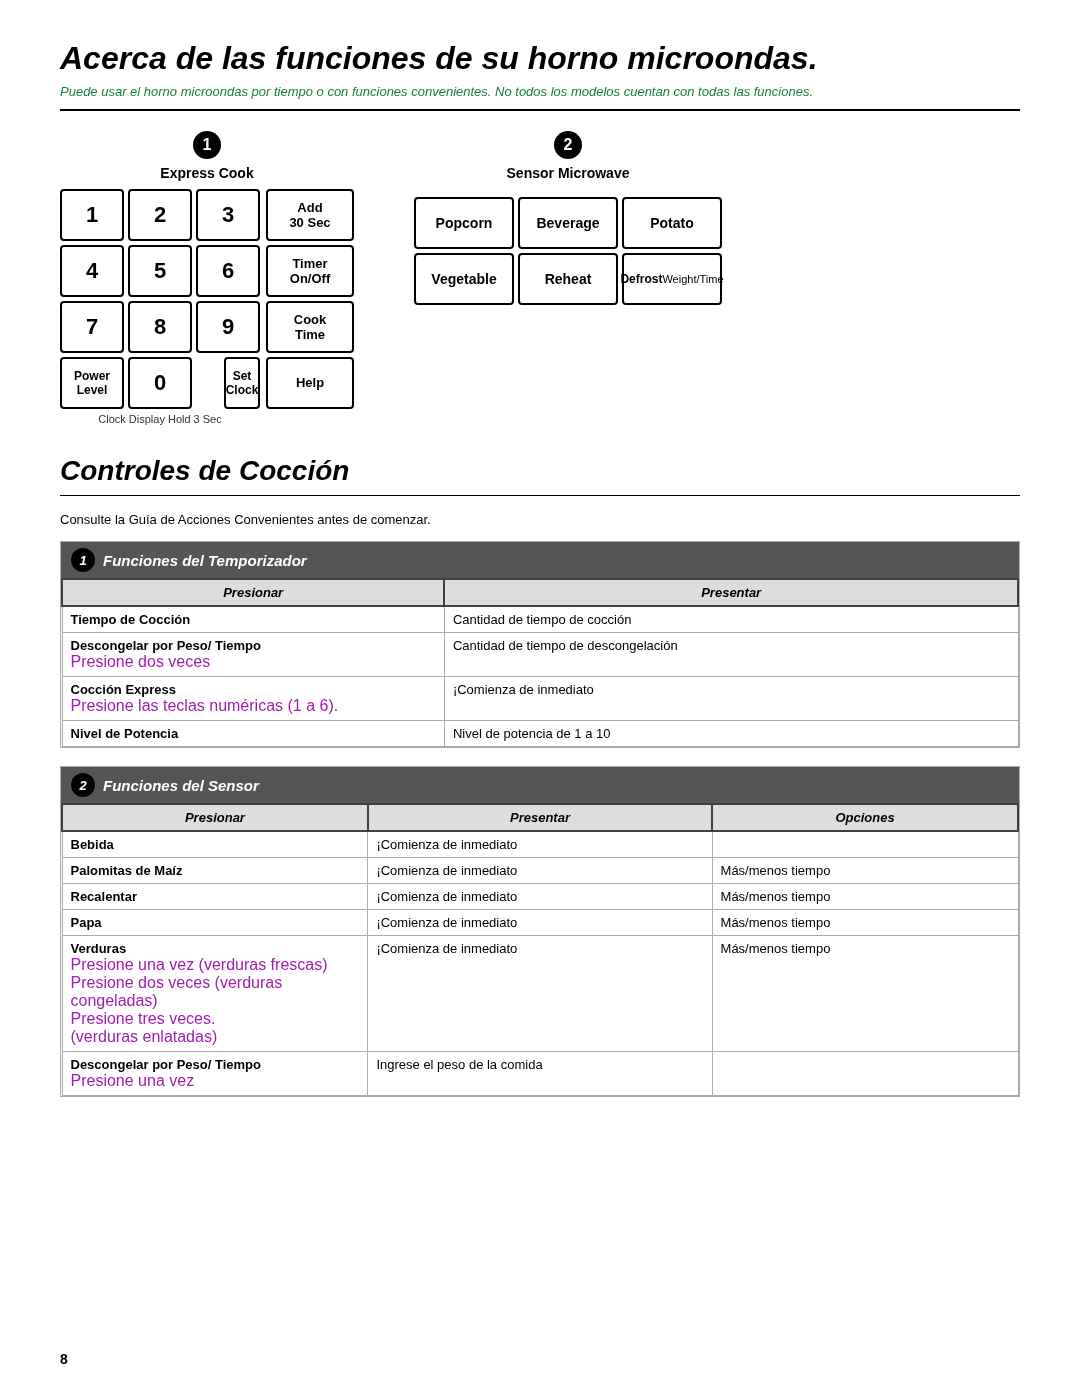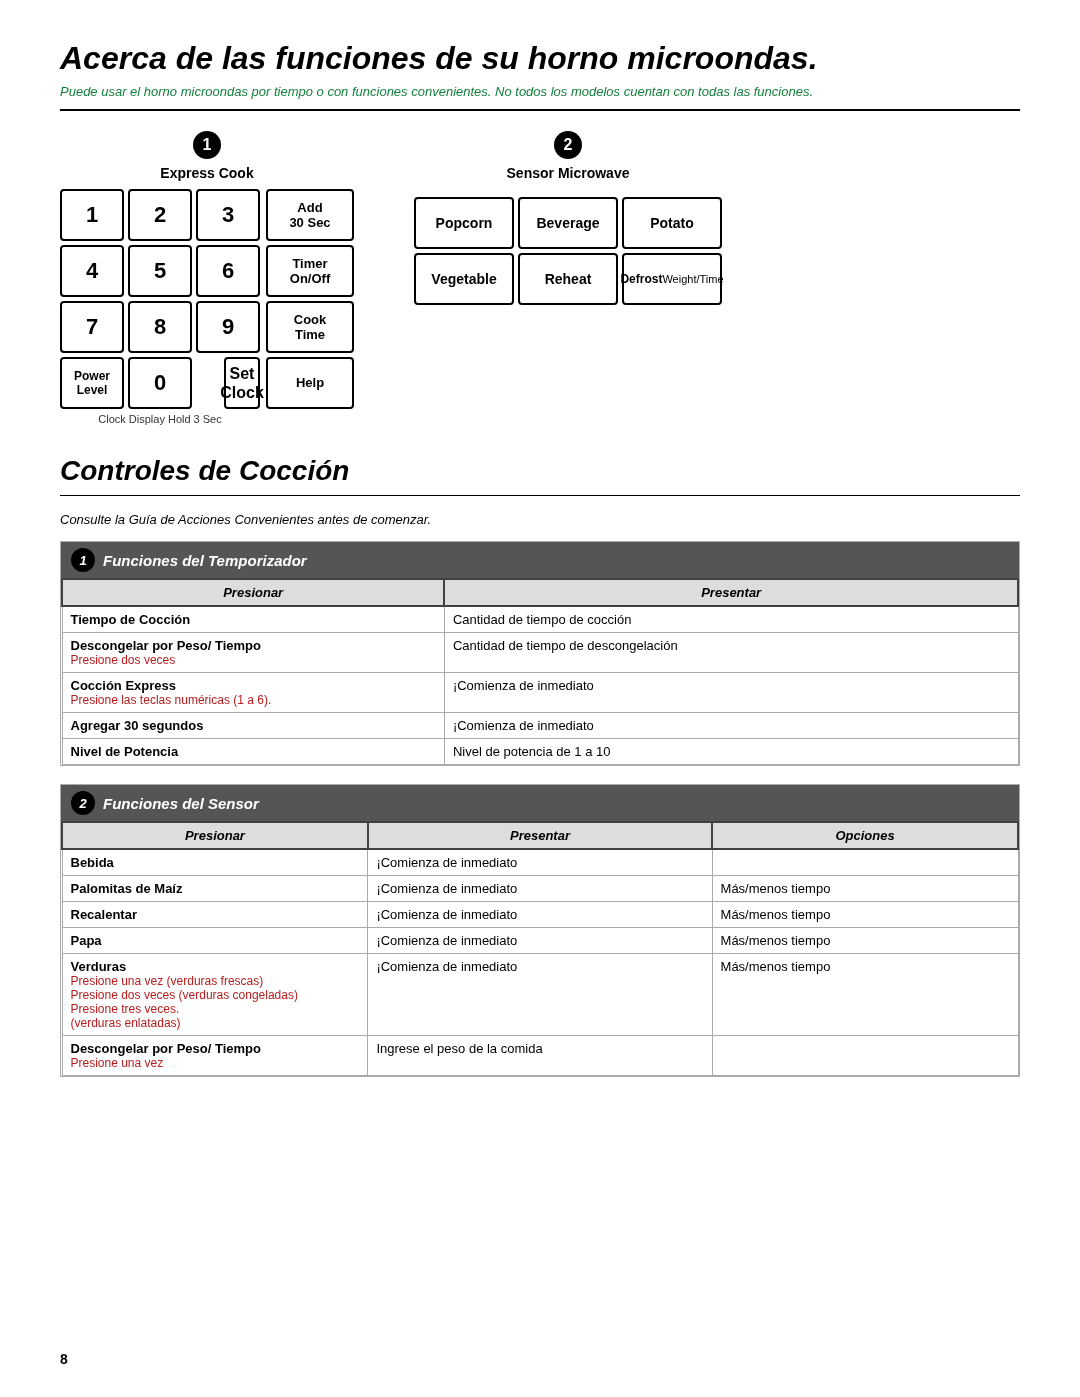--- a/index.html
+++ b/index.html
@@ -175,21 +175,20 @@
     
     .section2-title {
       font-size: 28px;
       font-style: italic;
       font-weight: bold;
       margin-bottom: 4px;
     }
 
     .section2-subtitle {
       font-size: 13px;
-      font-style: italic;
       margin-bottom: 14px;
     }
 
     .table-header-row {
       display: flex;
       align-items: center;
       background: #555;
       color: #fff;
       padding: 6px 10px;
       font-size: 15px;
@@ -234,22 +233,22 @@
       vertical-align: top;
     }
 
     table td .main-label {
       font-weight: bold;
       display: block;
     }
 
     table td .sub-label {
       font-weight: normal;
-      font-size: 12px;
-      color: #b91c1c;
+      font-size: 16px;
+      color: #a21caf;
       display: block;
     }
 
     .table-wrapper {
       border: 1px solid #aaa;
       margin-bottom: 18px;
     }
 
     .page-number {
       position: fixed;
@@ -278,21 +277,21 @@
           <div class="key-btn">2</div>
           <div class="key-btn">3</div>
           <div class="key-btn">4</div>
           <div class="key-btn">5</div>
           <div class="key-btn">6</div>
           <div class="key-btn">7</div>
           <div class="key-btn">8</div>
           <div class="key-btn">9</div>
           <div class="key-btn small-text" style="font-size:12px; line-height:1.2;">Power<br>Level</div>
           <div class="key-btn">0</div>
-          <div class="key-btn small-text" style="font-size:16px; line-height:1.2;margin-left:28px;">Set<br>Clock</div>
+          <div class="key-btn small-text" style="font-size:12px; line-height:1.2;margin-left:28px;">Set<br>Clock</div>
         </div>
         <div class="clock-note">Clock Display
 Hold 3 Sec</div>
       </div>
       <div class="side-keys">
         <div class="side-key">Add<br>30 Sec</div>
         <div class="side-key">Timer<br>On/Off</div>
         <div class="side-key">Cook<br>Time</div>
         <div class="side-key">Help</div>
       </div>
@@ -347,26 +346,20 @@
         </tr>
         <tr>
           <td>
             <span class="main-label">Cocción Express</span>
             <span class="sub-label">Presione las teclas numéricas (1 a 6).</span>
           </td>
           <td>¡Comienza de inmediato</td>
         </tr>
         <tr>
           <td>
-            <span class="main-label">Agregar 30 segundos</span>
-          </td>
-          <td>¡Comienza de inmediato</td>
-        </tr>
-        <tr>
-          <td>
             <span class="main-label">Nivel de Potencia</span>
           </td>
           <td>Nivel de potencia de 1 a 10</td>
         </tr>
       </tbody>
   </table>
 </div>
 
 <div class="table-wrapper">
   <div class="table-header-row">

